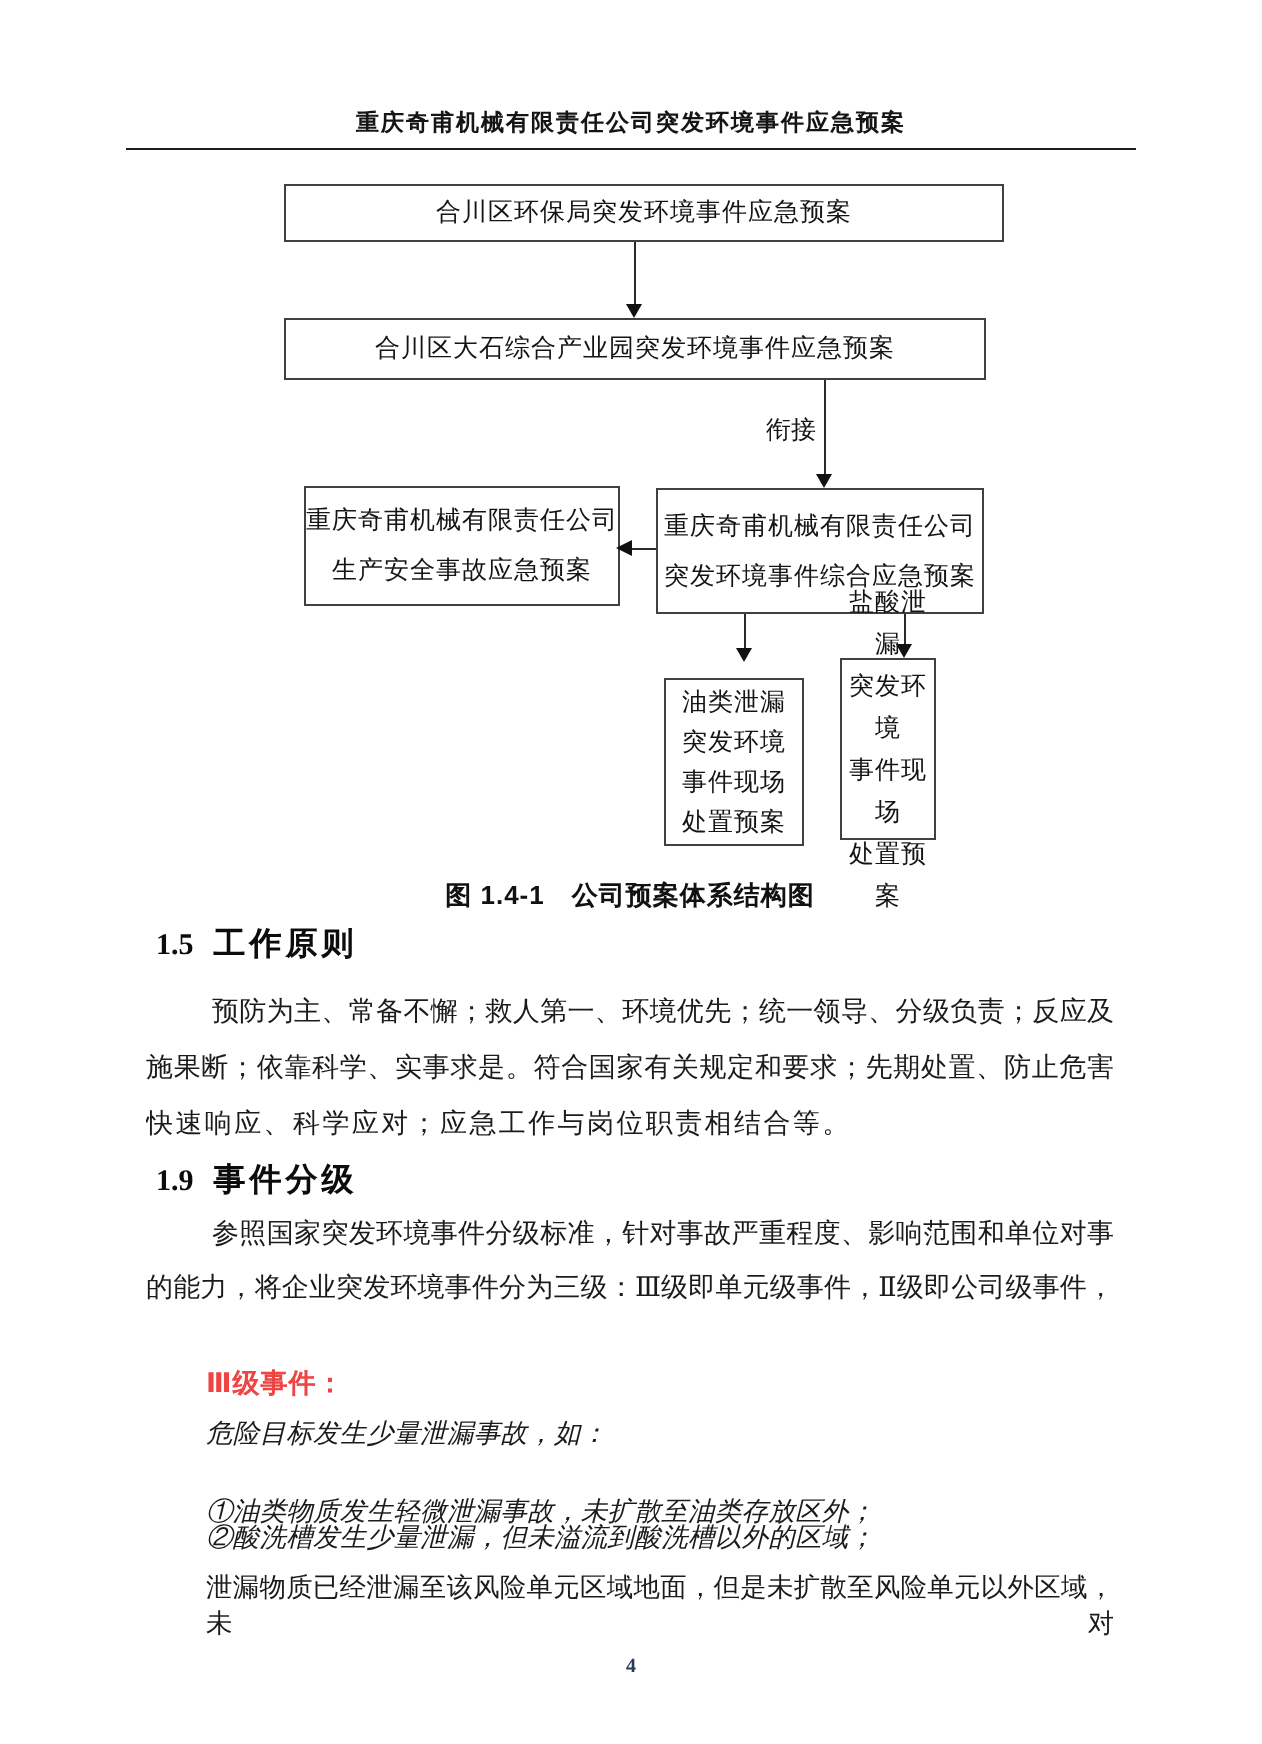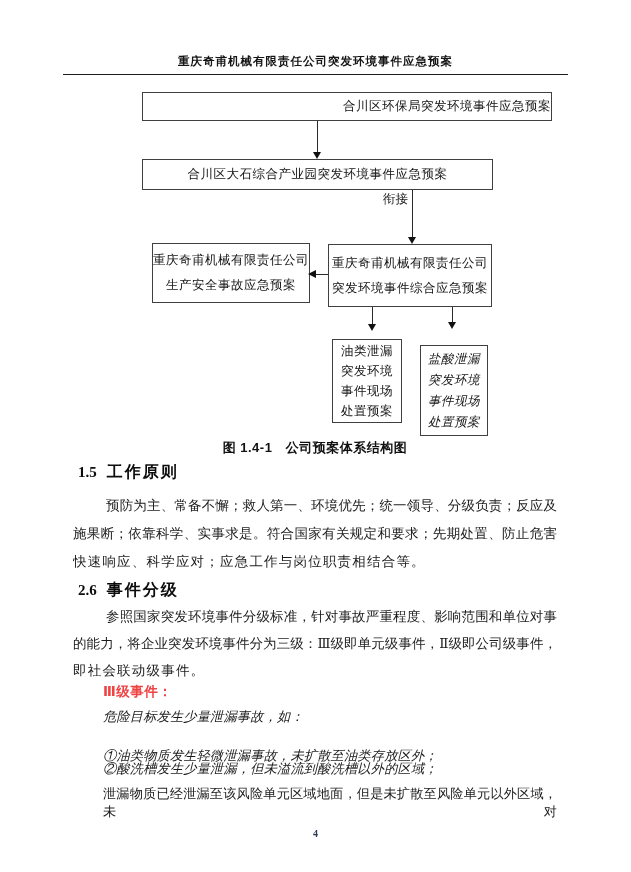--- a/index.html
+++ b/index.html
@@ -55,34 +55,34 @@
 </head>
 <body>
 
 <div class="page">
 
   <div class="abs doc-header">重庆奇甫机械有限责任公司突发环境事件应急预案</div>
   <div class="abs header-rule"></div>
 
   <div>
 
-    <div class="abs fc-box" style="left:142px; top:92px; width:410px; height:29px;align-items:flex-end;">
+    <div class="abs fc-box" style="left:142px; top:92px; width:360px; height:29px;">
       <span>合川区环保局突发环境事件应急预案</span>
     </div>
 
     <div class="abs vline" style="left:317px; top:121px; height:31px;"></div>
     <div class="abs ah-down" style="left:313px; top:152px;"></div>
 
     <div class="abs fc-box" style="left:142px; top:159px; width:351px; height:31px;">
       <span>合川区大石综合产业园突发环境事件应急预案</span>
     </div>
 
     <div class="abs vline" style="left:412px; top:190px; height:47px;"></div>
     <div class="abs ah-down" style="left:408px; top:237px;"></div>
-    <div class="abs link-label" style="left:350px; top:191px; width:58px;">衔接</div>
+    <div class="abs link-label" style="left:350px; top:207px; width:58px;">衔接</div>
 
     <div class="abs fc-box" style="left:152px; top:243px; width:158px; height:60px; line-height:25px;">
       <span>重庆奇甫机械有限责任公司</span>
       <span>生产安全事故应急预案</span>
     </div>
 
     <div class="abs fc-box" style="left:328px; top:244px; width:164px; height:63px; line-height:25px;">
       <span>重庆奇甫机械有限责任公司</span>
       <span>突发环境事件综合应急预案</span>
     </div>
@@ -95,48 +95,47 @@
     <div class="abs vline" style="left:452px; top:307px; height:15px;"></div>
     <div class="abs ah-down" style="left:448px; top:322px;"></div>
 
     <div class="abs fc-box" style="left:332px; top:339px; width:70px; height:84px; line-height:20px;">
       <span>油类泄漏</span>
       <span>突发环境</span>
       <span>事件现场</span>
       <span>处置预案</span>
     </div>
 
-    <div class="abs fc-box" style="left:420px; top:345px; width:68px; height:91px; line-height:21px;font-style:italic;">
+    <div class="abs fc-box" style="left:420px; top:329px; width:48px; height:91px; line-height:21px;">
       <span>盐酸泄漏</span>
       <span>突发环境</span>
       <span>事件现场</span>
       <span>处置预案</span>
     </div>
 
     <div class="abs caption">图 1.4-1　公司预案体系结构图</div>
   </div>
 
   <div class="abs sec-head" style="top:462px;">
     <span class="num">1.5</span><span class="ttl">工作原则</span>
   </div>
 
   <div class="abs para" style="top:492px;">
     <div class="ln jfull indent">预防为主、常备不懈；救人第一、环境优先；统一领导、分级负责；反应及时、措</div>
     <div class="ln jfull">施果断；依靠科学、实事求是。符合国家有关规定和要求；先期处置、防止危害扩大；</div>
     <div class="ln loose">快速响应、科学应对；应急工作与岗位职责相结合等。</div>
   </div>
 
   <div class="abs sec-head" style="top:580px;">
-    <span class="num">2.6</span><span class="ttl">事件分级</span>
+    <span class="num">1.9</span><span class="ttl">事件分级</span>
   </div>
 
   <div class="abs para tight" style="top:603px;">
     <div class="ln jfull indent">参照国家突发环境事件分级标准，针对事故严重程度、影响范围和单位对事态控制</div>
     <div class="ln jfull">的能力，将企业突发环境事件分为三级：Ⅲ级即单元级事件，Ⅱ级即公司级事件，Ⅰ级</div>
-    <div class="ln loose">即社会联动级事件。</div>
   </div>
 
   <div class="abs lv3-head" style="top:683px;">Ⅲ级事件：</div>
   <div class="abs lv3-line" style="top:708px;">危险目标发生少量泄漏事故，如：</div>
   <div class="abs lv3-line" style="top:735px;margin-top:12px;">①油类物质发生轻微泄漏事故，未扩散至油类存放区外；</div>
   <div class="abs lv3-line" style="top:760px;">②酸洗槽发生少量泄漏，但未溢流到酸洗槽以外的区域；</div>
   <div class="abs lv3-cont" style="top:785px;">泄漏物质已经泄漏至该风险单元区域地面，但是未扩散至风险单元以外区域，未对</div>
 
   <div class="abs page-num">4</div>
 

